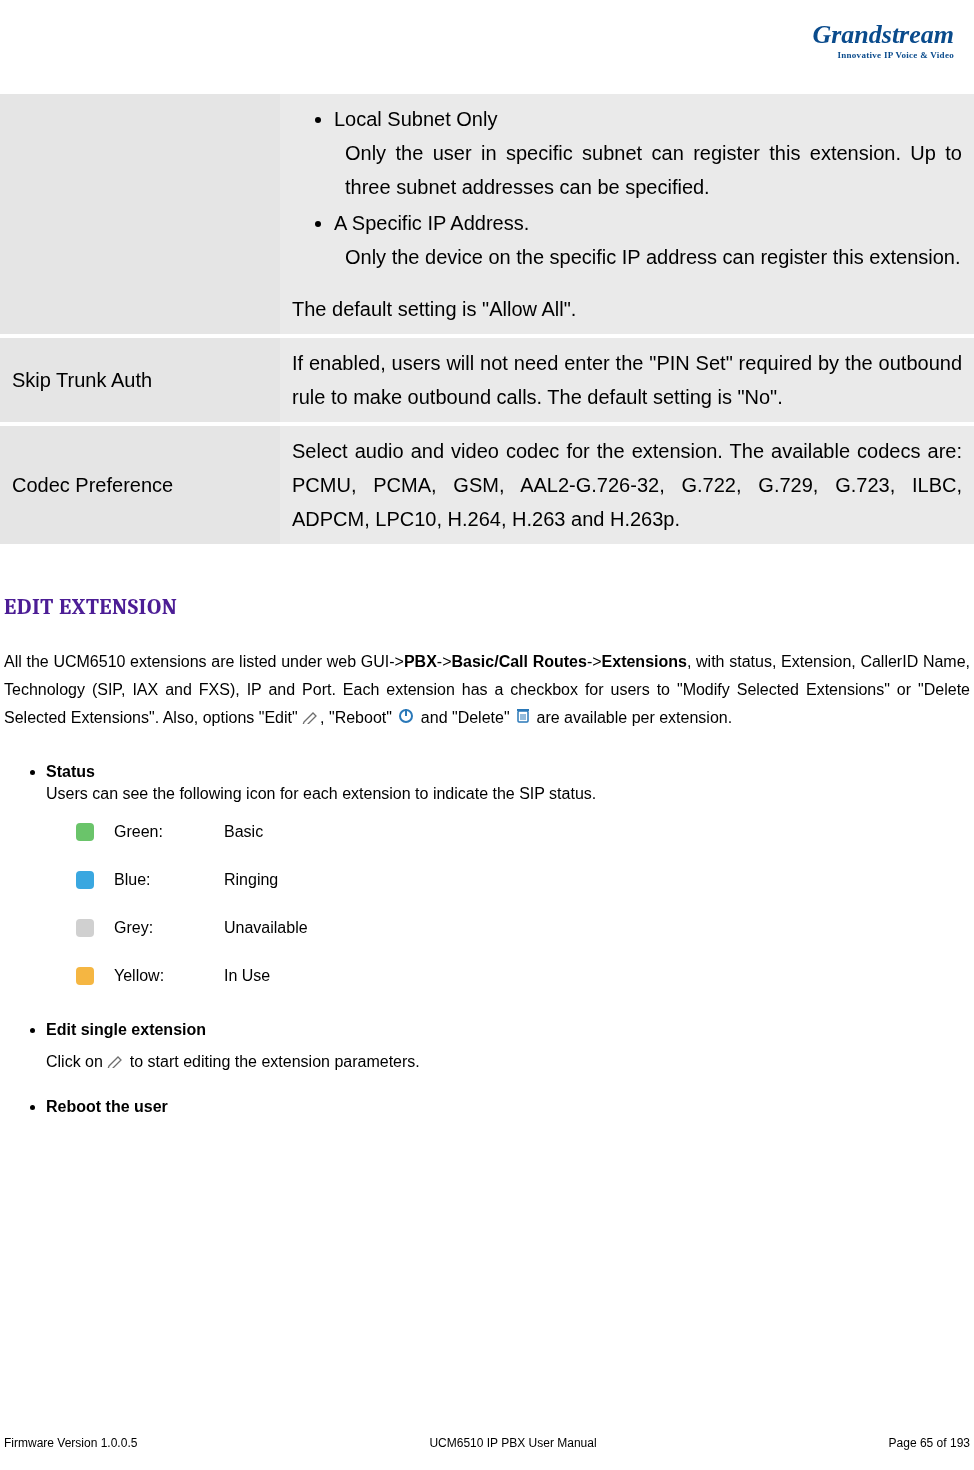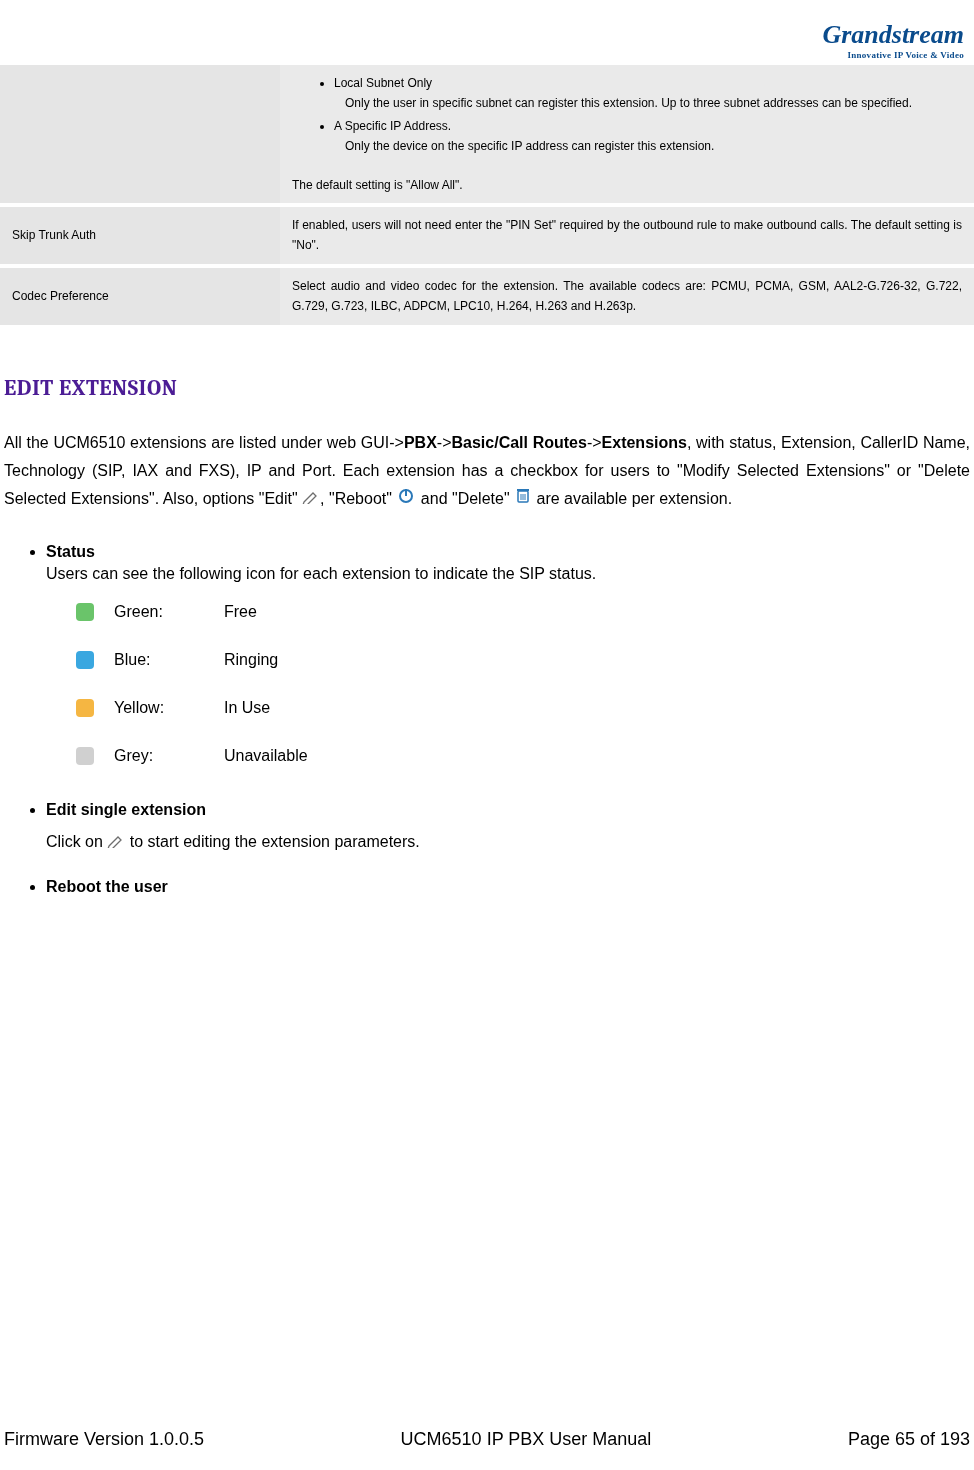--- a/index.html
+++ b/index.html
@@ -13,22 +13,22 @@
     width: 974px;
   }
   .page {
     width: 974px;
     min-height: 1470px;
     position: relative;
     padding: 20px 0 60px 0;
   }
   .logo-area {
     text-align: right;
-    padding-right: 10px;
-    margin-bottom: 4px;
+    padding-right: 20px;
+    margin-bottom: 33px;
   }
   .logo {
     display: inline-block;
     font-family: 'Times New Roman', serif;
     font-style: italic;
     font-size: 26px;
     color: #0a4b8c;
     font-weight: bold;
     position: relative;
   }
@@ -42,21 +42,21 @@
     letter-spacing: 0.3px;
   }
   table.opts {
     width: 100%;
     border-collapse: collapse;
     table-layout: fixed;
   }
   table.opts td {
     vertical-align: middle;
     padding: 8px 12px;
-    font-size: 12px;
+    font-size: 20px;
     line-height: 1.7;
   }
   table.opts td.label {
     width: 280px;
     background: #e5e5e5;
     vertical-align: middle;
   }
   table.opts td.value {
     background: #eaeaea;
   }
@@ -105,21 +105,21 @@
   .status-label { width: 110px; }
   .icon-edit, .icon-reboot, .icon-delete {
     display:inline-block; vertical-align:middle;
   }
   .footer {
     position: absolute;
     bottom: 20px;
     left: 0; right: 0;
     display:flex;
     justify-content: space-between;
-    font-size: 18px;
+    font-size: 12px;
     padding: 0 4px;
   }
   .just { text-align: justify; }
 </style>
 </head>
 <body>
 
 <div class="page">
 
   <div class="logo-area">
@@ -186,36 +186,36 @@
     </div>
 
     <ul class="outer">
       <li>
         <span class="b">Status</span>
         <div style="margin-top:4px;">Users can see the following icon for each extension to indicate the SIP status.</div>
         <div class="status-table">
           <div class="status-row">
             <span class="swatch sw-green"></span>
             <span class="status-label">Green:</span>
-            <span>Free</span>
+            <span>Basic</span>
           </div>
           <div class="status-row">
             <span class="swatch sw-blue"></span>
             <span class="status-label">Blue:</span>
             <span>Ringing</span>
           </div>
           <div class="status-row">
+            <span class="swatch sw-grey"></span>
+            <span class="status-label">Grey:</span>
+            <span>Unavailable</span>
+          </div>
+          <div class="status-row">
             <span class="swatch sw-yellow"></span>
             <span class="status-label">Yellow:</span>
             <span>In Use</span>
-          </div>
-          <div class="status-row">
-            <span class="swatch sw-grey"></span>
-            <span class="status-label">Grey:</span>
-            <span>Unavailable</span>
           </div>
         </div>
       </li>
 
       <li>
         <span class="b">Edit single extension</span>
         <div style="margin-top:14px;">
           <span>Click on </span>
           <span class="icon-edit">
             <svg width="18" height="14" viewBox="0 0 18 14">

